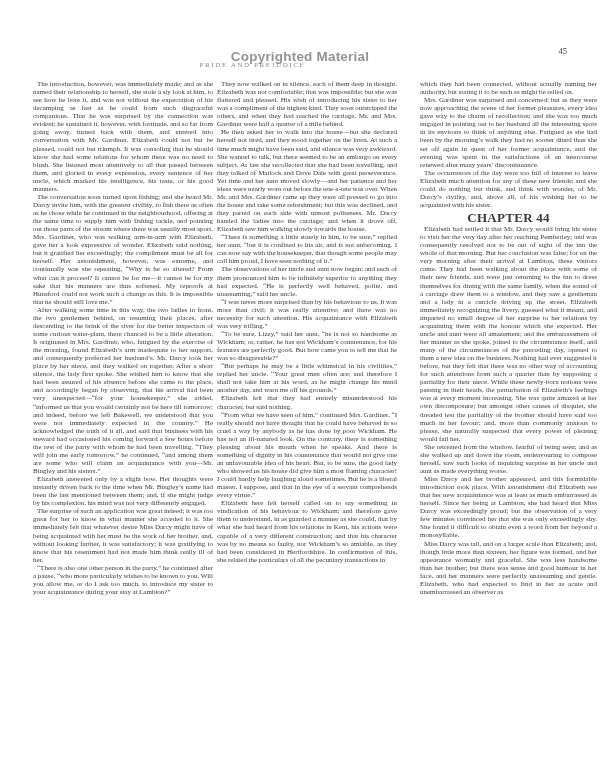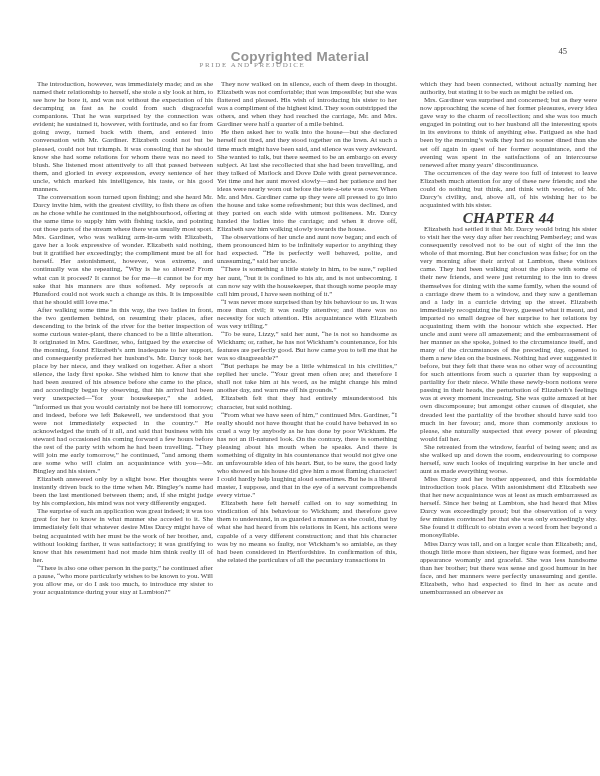--- a/index.html
+++ b/index.html
@@ -67,26 +67,25 @@
   .col p {
     margin: 0;
     text-indent: 4px;
   }
   .col p.cont {
     text-indent: 0;
   }
   .col h2 {
     margin: 5px 0 3px 0;
     text-align: center;
-    font-size: 15px;
+    font-size: 13px;
     font-weight: bold;
     letter-spacing: 0.3px;
     text-indent: 0;
     color: var(--color-text, #2e2e2e);
-    font-style: italic;
   }
 </style>
 </head>
 <body>
 
 <div class="page">
   <div class="wm wm-top">Copyrighted Material</div>
   <div class="running-title">PRIDE AND PREJUDICE</div>
   <div class="page-number">45</div>
 
@@ -94,22 +93,22 @@
       <p>The introduction, however, was immediately made; and as she named their relationship to herself, she stole a sly look at him, to see how he bore it, and was not without the expectation of his decamping as fast as he could from such disgraceful companions. That he was surprised by the connection was evident; he sustained it, however, with fortitude, and so far from going away, turned back with them, and entered into conversation with Mr. Gardiner. Elizabeth could not but be pleased, could not but triumph. It was consoling that he should know she had some relations for whom there was no need to blush. She listened most attentively to all that passed between them, and gloried in every expression, every sentence of her uncle, which marked his intelligence, his taste, or his good manners.</p>
       <p>The conversation soon turned upon fishing; and she heard Mr. Darcy invite him, with the greatest civility, to fish there as often as he chose while he continued in the neighbourhood, offering at the same time to supply him with fishing tackle, and pointing out those parts of the stream where there was usually most sport. Mrs. Gardiner, who was walking arm-in-arm with Elizabeth, gave her a look expressive of wonder. Elizabeth said nothing, but it gratified her exceedingly; the compliment must be all for herself. Her astonishment, however, was extreme, and continually was she repeating, “Why is he so altered? From what can it proceed? It cannot be for me—it cannot be for my sake that his manners are thus softened. My reproofs at Hunsford could not work such a change as this. It is impossible that he should still love me.”</p>
       <p>After walking some time in this way, the two ladies in front, the two gentlemen behind, on resuming their places, after descending to the brink of the river for the better inspection of some curious water-plant, there chanced to be a little alteration. It originated in Mrs. Gardiner, who, fatigued by the exercise of the morning, found Elizabeth’s arm inadequate to her support, and consequently preferred her husband’s. Mr. Darcy took her place by her niece, and they walked on together. After a short silence, the lady first spoke. She wished him to know that she had been assured of his absence before she came to the place, and accordingly began by observing, that his arrival had been very unexpected—“for your housekeeper,” she added, “informed us that you would certainly not be here till tomorrow; and indeed, before we left Bakewell, we understood that you were not immediately expected in the country.” He acknowledged the truth of it all, and said that business with his steward had occasioned his coming forward a few hours before the rest of the party with whom he had been travelling. “They will join me early tomorrow,” he continued, “and among them are some who will claim an acquaintance with you—Mr. Bingley and his sisters.”</p>
       <p>Elizabeth answered only by a slight bow. Her thoughts were instantly driven back to the time when Mr. Bingley’s name had been the last mentioned between them; and, if she might judge by his complexion, his mind was not very differently engaged.</p>
       <p>The surprise of such an application was great indeed; it was too great for her to know in what manner she acceded to it. She immediately felt that whatever desire Miss Darcy might have of being acquainted with her must be the work of her brother, and, without looking farther, it was satisfactory; it was gratifying to know that his resentment had not made him think really ill of her.</p>
       <p>“There is also one other person in the party,” he continued after a pause, “who more particularly wishes to be known to you. Will you allow me, or do I ask too much, to introduce my sister to your acquaintance during your stay at Lambton?”</p>
     </div>
   <div class="col col2">
       <p>They now walked on in silence, each of them deep in thought. Elizabeth was not comfortable; that was impossible; but she was flattered and pleased. His wish of introducing his sister to her was a compliment of the highest kind. They soon outstripped the others, and when they had reached the carriage, Mr. and Mrs. Gardiner were half a quarter of a mile behind.</p>
       <p>He then asked her to walk into the house—but she declared herself not tired, and they stood together on the lawn. At such a time much might have been said, and silence was very awkward. She wanted to talk, but there seemed to be an embargo on every subject. At last she recollected that she had been travelling, and they talked of Matlock and Dove Dale with great perseverance. Yet time and her aunt moved slowly—and her patience and her ideas were nearly worn out before the tete-a-tete was over. When Mr. and Mrs. Gardiner came up they were all pressed to go into the house and take some refreshment; but this was declined, and they parted on each side with utmost politeness. Mr. Darcy handed the ladies into the carriage; and when it drove off, Elizabeth saw him walking slowly towards the house.</p>
+      <p>“There is something a little stately in him, to be sure,” replied her aunt, “but it is confined to his air, and is not unbecoming. I can now say with the housekeeper, that though some people may call him proud, I have seen nothing of it.”</p>
       <p>The observations of her uncle and aunt now began; and each of them pronounced him to be infinitely superior to anything they had expected. “He is perfectly well behaved, polite, and unassuming,” said her uncle.</p>
-      <p>“There is something a little stately in him, to be sure,” replied her aunt, “but it is confined to his air, and is not unbecoming. I can now say with the housekeeper, that though some people may call him proud, I have seen nothing of it.”</p>
       <p>“I was never more surprised than by his behaviour to us. It was more than civil; it was really attentive; and there was no necessity for such attention. His acquaintance with Elizabeth was very trifling.”</p>
       <p>“To be sure, Lizzy,” said her aunt, “he is not so handsome as Wickham; or, rather, he has not Wickham’s countenance, for his features are perfectly good. But how came you to tell me that he was so disagreeable?”</p>
       <p>“But perhaps he may be a little whimsical in his civilities,” replied her uncle. “Your great men often are; and therefore I shall not take him at his word, as he might change his mind another day, and warn me off his grounds.”</p>
       <p>Elizabeth felt that they had entirely misunderstood his character, but said nothing.</p>
       <p>“From what we have seen of him,” continued Mrs. Gardiner, “I really should not have thought that he could have behaved in so cruel a way by anybody as he has done by poor Wickham. He has not an ill-natured look. On the contrary, there is something pleasing about his mouth when he speaks. And there is something of dignity in his countenance that would not give one an unfavourable idea of his heart. But, to be sure, the good lady who showed us his house did give him a most flaming character! I could hardly help laughing aloud sometimes. But he is a liberal master, I suppose, and that in the eye of a servant comprehends every virtue.”</p>
       <p>Elizabeth here felt herself called on to say something in vindication of his behaviour to Wickham; and therefore gave them to understand, in as guarded a manner as she could, that by what she had heard from his relations in Kent, his actions were capable of a very different construction; and that his character was by no means so faulty, nor Wickham’s so amiable, as they had been considered in Hertfordshire. In confirmation of this, she related the particulars of all the pecuniary transactions in</p>
     </div>
   <div class="col col3">
       <p class="cont">which they had been connected, without actually naming her authority, but stating it to be such as might be relied on.</p>
       <p>Mrs. Gardiner was surprised and concerned; but as they were now approaching the scene of her former pleasures, every idea gave way to the charm of recollection; and she was too much engaged in pointing out to her husband all the interesting spots in its environs to think of anything else. Fatigued as she had been by the morning’s walk they had no sooner dined than she set off again in quest of her former acquaintance, and the evening was spent in the satisfactions of an intercourse renewed after many years’ discontinuance.</p>

